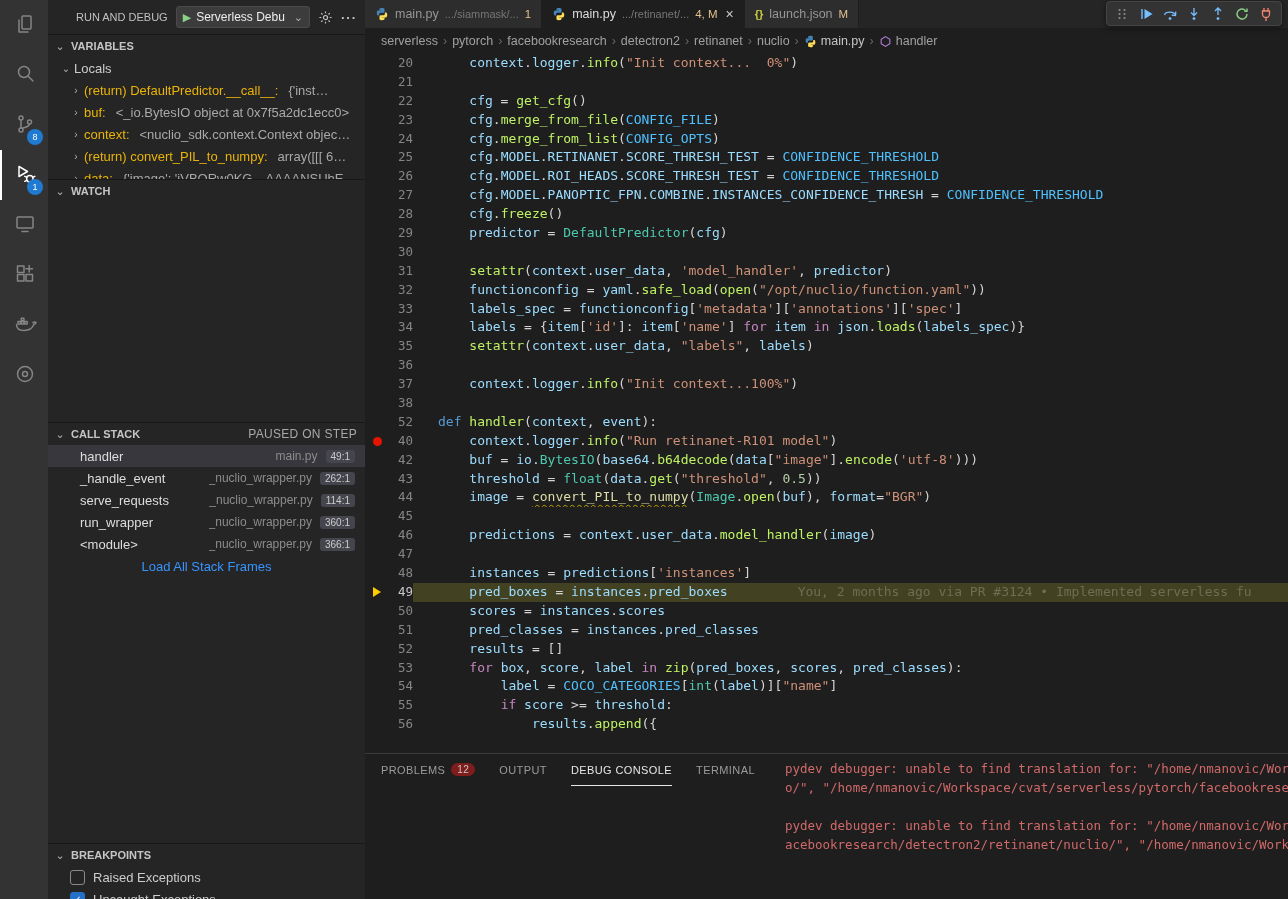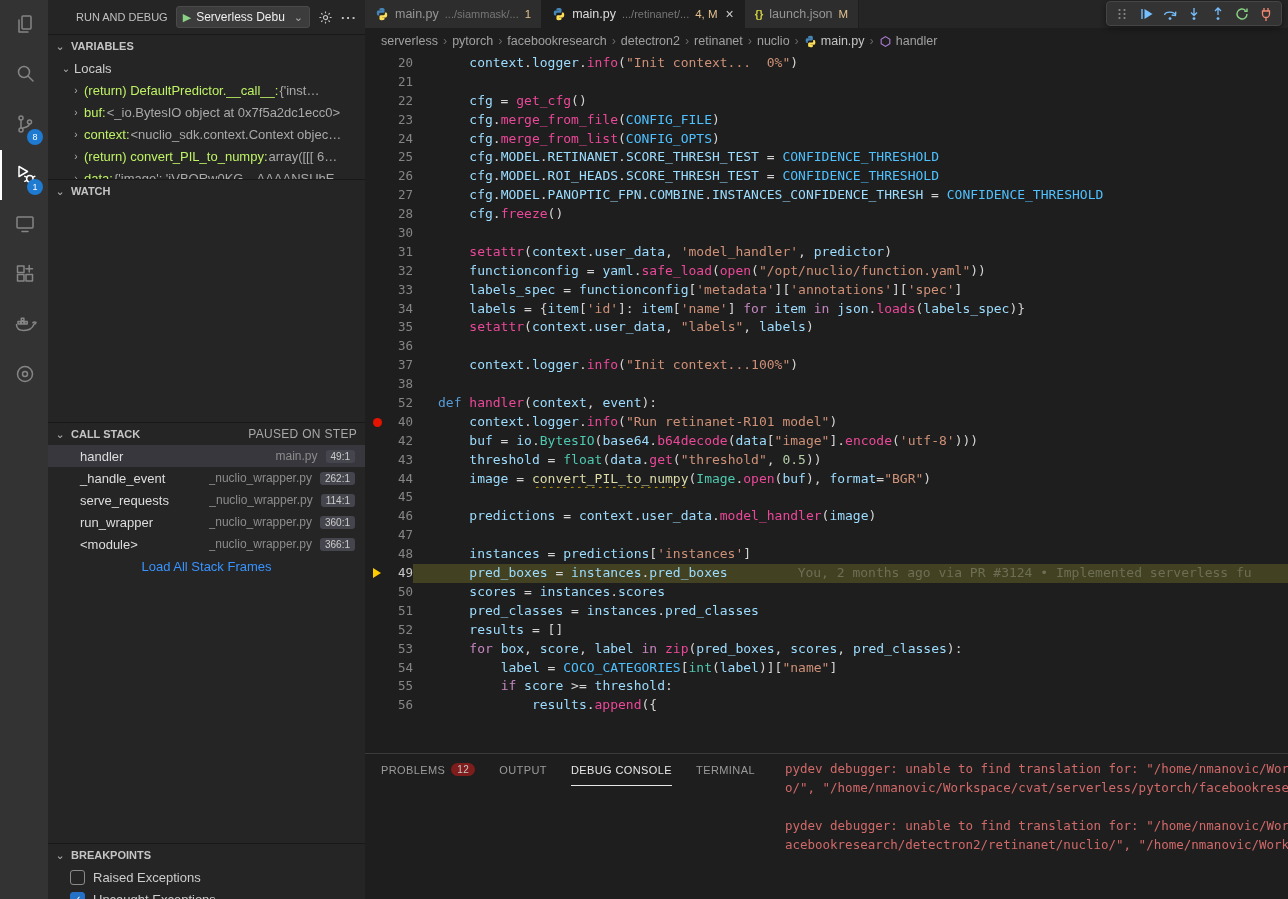--- a/index.html
+++ b/index.html
@@ -27,21 +27,21 @@
   .tool-ic.more { font-weight:bold; letter-spacing:1px; font-size:13px; }
 
   .section { border-top:1px solid rgba(0,0,0,0.35); }
   .section-header { height:22px; display:flex; align-items:center; gap:3px; padding:0 8px 0 4px; font-size:11px; font-weight:bold; color:#c5c5c5; cursor:pointer; }
   .section-header .chev { width:16px; text-align:center; font-weight:normal; }
   .hdr-status { margin-left:auto; font-size:12px; font-weight:normal; color:#a8a8a8; letter-spacing:.3px; }
 
   .row { height:22px; display:flex; align-items:center; white-space:nowrap; overflow:hidden; padding-left:10px; cursor:pointer; }
   .twisty { width:16px; flex:none; text-align:center; color:#b0b0b0; font-size:10px; }
   .varrow { padding-left:20px; }
-  .vname { color:#bef264; margin-right:1px; flex:none; }
+  .vname { color:#eab308; margin-right:10px; flex:none; }
   .vval { color:#a9a9a9; overflow:hidden; text-overflow:ellipsis; }
   .vars-body { height:122px; overflow:hidden; }
   .watch-body { height:220px; }
 
   .cs-row { height:22px; display:flex; align-items:center; padding:0 10px 0 32px; gap:8px; cursor:pointer; white-space:nowrap; overflow:hidden; }
   .cs-row.selected { background:#37373d; }
   .cs-name { color:#dddddd; }
   .cs-file { color:#8c8c8c; margin-left:auto; font-size:12px; overflow:hidden; text-overflow:ellipsis; }
   .cs-badge { background:#45454d; border-radius:3px; font-size:10px; padding:1px 5px; color:#cccccc; flex:none; }
   .cs-link { height:22px; display:flex; align-items:center; justify-content:center; color:#3794ff; cursor:pointer; }
@@ -77,21 +77,21 @@
   .editor { height:699px; flex:none; overflow:hidden; background:#1e1e1e;
             font-family:"DejaVu Sans Mono","Liberation Mono",monospace; font-size:13px; }
   .code-line { display:flex; height:18.9px; line-height:18.9px; white-space:pre; }
   .glyph { width:24px; flex:none; display:flex; align-items:center; justify-content:center; }
   .lnum { width:24px; flex:none; text-align:right; color:#858585; font-size:12.5px; }
   .codetxt { flex:1; padding-left:25px; overflow:hidden; min-width:0; }
   .hl .codetxt { background:rgba(255,255,60,0.16); }
   .hl .lnum { color:#c6c6c6; }
   .bp-dot { width:9px; height:9px; border-radius:50%; background:#e51400; }
   .exec-arrow { width:0; height:0; border-left:8px solid #ffcc00; border-top:5px solid transparent; border-bottom:5px solid transparent; }
-  .tk-d { color:#d4d4d4; } .tk-v { color:#9cdcfe; } .tk-f { color:#ec4899; }
+  .tk-d { color:#d4d4d4; } .tk-v { color:#9cdcfe; } .tk-f { color:#bef264; }
   .tk-s { color:#ce9178; } .tk-k { color:#569cd6; } .tk-c { color:#c586c0; }
   .tk-K { color:#4fc1ff; } .tk-t { color:#4ec9b0; } .tk-n { color:#b5cea8; }
   .tk-q { color:#dcdcaa; text-decoration:underline wavy #c8a400 1px; text-underline-offset:3px; }
   .blame { color:#6e6e55; margin-left:70px; }
 
   
   .panel { flex:1; border-top:1px solid #3a3a3a; background:#1e1e1e; display:flex; min-height:0; }
   .panel-tabs { height:32px; flex:none; display:flex; align-items:stretch; gap:24px; padding:0 16px; font-size:11px; letter-spacing:.4px; color:#9b9b9b; }
   .ptab { display:flex; align-items:center; gap:6px; border-bottom:1px solid transparent; cursor:pointer; }
   .ptab.active { color:#e7e7e7; border-bottom-color:#e7e7e7; }
@@ -400,20 +400,21 @@
       <div>
           <div class="code-line"><span class="glyph"></span><span class="lnum">20</span><span class="codetxt"><span class="tk-d">    </span><span class="tk-v">context</span><span class="tk-d">.</span><span class="tk-v">logger</span><span class="tk-d">.</span><span class="tk-f">info</span><span class="tk-d">(</span><span class="tk-s">"Init context...  0%"</span><span class="tk-d">)</span></span></div>
           <div class="code-line"><span class="glyph"></span><span class="lnum">21</span><span class="codetxt"></span></div>
           <div class="code-line"><span class="glyph"></span><span class="lnum">22</span><span class="codetxt"><span class="tk-d">    </span><span class="tk-v">cfg</span><span class="tk-d"> = </span><span class="tk-f">get_cfg</span><span class="tk-d">()</span></span></div>
           <div class="code-line"><span class="glyph"></span><span class="lnum">23</span><span class="codetxt"><span class="tk-d">    </span><span class="tk-v">cfg</span><span class="tk-d">.</span><span class="tk-f">merge_from_file</span><span class="tk-d">(</span><span class="tk-K">CONFIG_FILE</span><span class="tk-d">)</span></span></div>
           <div class="code-line"><span class="glyph"></span><span class="lnum">24</span><span class="codetxt"><span class="tk-d">    </span><span class="tk-v">cfg</span><span class="tk-d">.</span><span class="tk-f">merge_from_list</span><span class="tk-d">(</span><span class="tk-K">CONFIG_OPTS</span><span class="tk-d">)</span></span></div>
           <div class="code-line"><span class="glyph"></span><span class="lnum">25</span><span class="codetxt"><span class="tk-d">    </span><span class="tk-v">cfg</span><span class="tk-d">.</span><span class="tk-v">MODEL</span><span class="tk-d">.</span><span class="tk-v">RETINANET</span><span class="tk-d">.</span><span class="tk-v">SCORE_THRESH_TEST</span><span class="tk-d"> = </span><span class="tk-K">CONFIDENCE_THRESHOLD</span></span></div>
           <div class="code-line"><span class="glyph"></span><span class="lnum">26</span><span class="codetxt"><span class="tk-d">    </span><span class="tk-v">cfg</span><span class="tk-d">.</span><span class="tk-v">MODEL</span><span class="tk-d">.</span><span class="tk-v">ROI_HEADS</span><span class="tk-d">.</span><span class="tk-v">SCORE_THRESH_TEST</span><span class="tk-d"> = </span><span class="tk-K">CONFIDENCE_THRESHOLD</span></span></div>
           <div class="code-line"><span class="glyph"></span><span class="lnum">27</span><span class="codetxt"><span class="tk-d">    </span><span class="tk-v">cfg</span><span class="tk-d">.</span><span class="tk-v">MODEL</span><span class="tk-d">.</span><span class="tk-v">PANOPTIC_FPN</span><span class="tk-d">.</span><span class="tk-v">COMBINE</span><span class="tk-d">.</span><span class="tk-v">INSTANCES_CONFIDENCE_THRESH</span><span class="tk-d"> = </span><span class="tk-K">CONFIDENCE_THRESHOLD</span></span></div>
           <div class="code-line"><span class="glyph"></span><span class="lnum">28</span><span class="codetxt"><span class="tk-d">    </span><span class="tk-v">cfg</span><span class="tk-d">.</span><span class="tk-f">freeze</span><span class="tk-d">()</span></span></div>
+          <div class="code-line"><span class="glyph"></span><span class="lnum">29</span><span class="codetxt"><span class="tk-d">    </span><span class="tk-v">predictor</span><span class="tk-d"> = </span><span class="tk-t">DefaultPredictor</span><span class="tk-d">(</span><span class="tk-v">cfg</span><span class="tk-d">)</span></span></div>
           <div class="code-line"><span class="glyph"></span><span class="lnum">30</span><span class="codetxt"></span></div>
           <div class="code-line"><span class="glyph"></span><span class="lnum">31</span><span class="codetxt"><span class="tk-d">    </span><span class="tk-f">setattr</span><span class="tk-d">(</span><span class="tk-v">context</span><span class="tk-d">.</span><span class="tk-v">user_data</span><span class="tk-d">, </span><span class="tk-s">'model_handler'</span><span class="tk-d">, </span><span class="tk-v">predictor</span><span class="tk-d">)</span></span></div>
           <div class="code-line"><span class="glyph"></span><span class="lnum">32</span><span class="codetxt"><span class="tk-d">    </span><span class="tk-v">functionconfig</span><span class="tk-d"> = </span><span class="tk-v">yaml</span><span class="tk-d">.</span><span class="tk-f">safe_load</span><span class="tk-d">(</span><span class="tk-f">open</span><span class="tk-d">(</span><span class="tk-s">"/opt/nuclio/function.yaml"</span><span class="tk-d">))</span></span></div>
           <div class="code-line"><span class="glyph"></span><span class="lnum">33</span><span class="codetxt"><span class="tk-d">    </span><span class="tk-v">labels_spec</span><span class="tk-d"> = </span><span class="tk-v">functionconfig</span><span class="tk-d">[</span><span class="tk-s">'metadata'</span><span class="tk-d">][</span><span class="tk-s">'annotations'</span><span class="tk-d">][</span><span class="tk-s">'spec'</span><span class="tk-d">]</span></span></div>
           <div class="code-line"><span class="glyph"></span><span class="lnum">34</span><span class="codetxt"><span class="tk-d">    </span><span class="tk-v">labels</span><span class="tk-d"> = {</span><span class="tk-v">item</span><span class="tk-d">[</span><span class="tk-s">'id'</span><span class="tk-d">]: </span><span class="tk-v">item</span><span class="tk-d">[</span><span class="tk-s">'name'</span><span class="tk-d">] </span><span class="tk-c">for</span><span class="tk-d"> </span><span class="tk-v">item</span><span class="tk-d"> </span><span class="tk-c">in</span><span class="tk-d"> </span><span class="tk-v">json</span><span class="tk-d">.</span><span class="tk-f">loads</span><span class="tk-d">(</span><span class="tk-v">labels_spec</span><span class="tk-d">)}</span></span></div>
           <div class="code-line"><span class="glyph"></span><span class="lnum">35</span><span class="codetxt"><span class="tk-d">    </span><span class="tk-f">setattr</span><span class="tk-d">(</span><span class="tk-v">context</span><span class="tk-d">.</span><span class="tk-v">user_data</span><span class="tk-d">, </span><span class="tk-s">"labels"</span><span class="tk-d">, </span><span class="tk-v">labels</span><span class="tk-d">)</span></span></div>
           <div class="code-line"><span class="glyph"></span><span class="lnum">36</span><span class="codetxt"></span></div>
           <div class="code-line"><span class="glyph"></span><span class="lnum">37</span><span class="codetxt"><span class="tk-d">    </span><span class="tk-v">context</span><span class="tk-d">.</span><span class="tk-v">logger</span><span class="tk-d">.</span><span class="tk-f">info</span><span class="tk-d">(</span><span class="tk-s">"Init context...100%"</span><span class="tk-d">)</span></span></div>
           <div class="code-line"><span class="glyph"></span><span class="lnum">38</span><span class="codetxt"></span></div>
           <div class="code-line"><span class="glyph"></span><span class="lnum">52</span><span class="codetxt"><span class="tk-k">def</span><span class="tk-d"> </span><span class="tk-f">handler</span><span class="tk-d">(</span><span class="tk-v">context</span><span class="tk-d">, </span><span class="tk-v">event</span><span class="tk-d">):</span></span></div>

